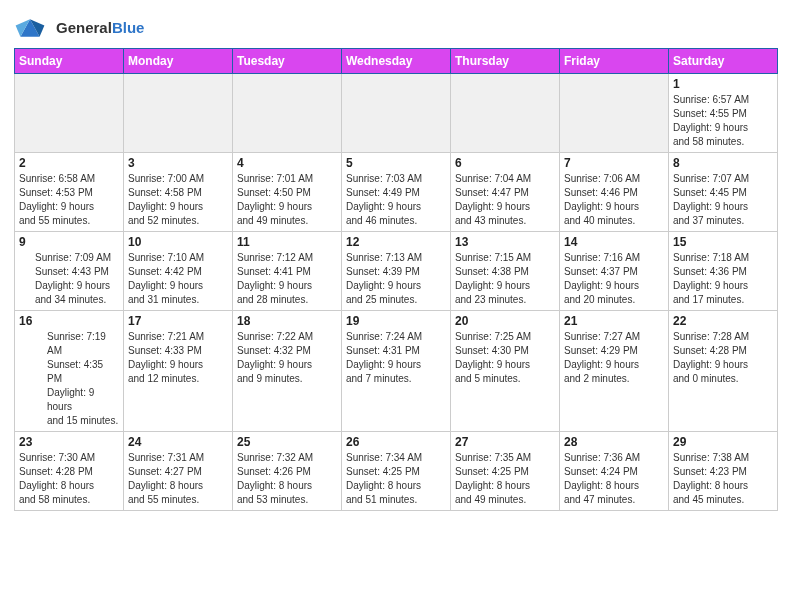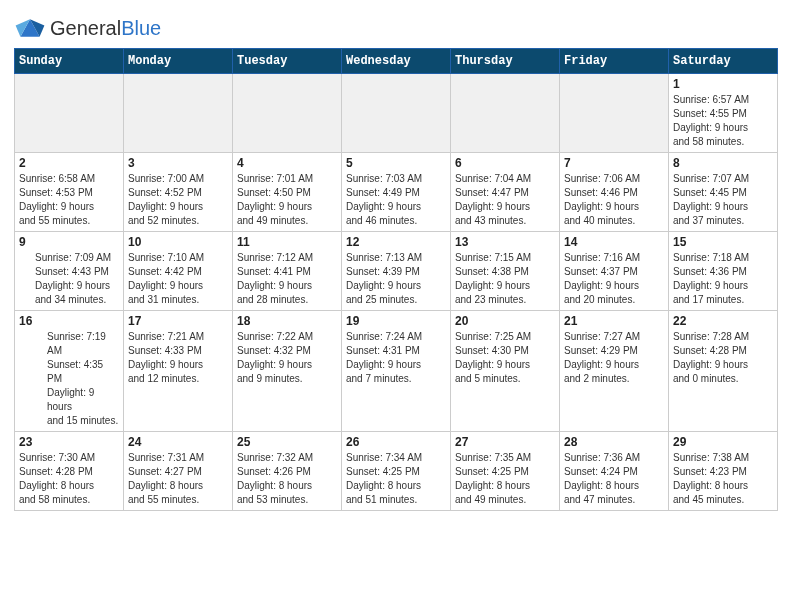--- a/index.html
+++ b/index.html
@@ -44,28 +44,27 @@
     .location {
       font-size: 14px;
       color: #555;
     }
     .calendar {
       width: 100%;
       border-collapse: collapse;
       border: 1px solid #ccc;
     }
     .calendar th {
-      background: #0c4a6e;
+      background: #d946ef;
       color: #fff;
       font-size: 12px;
       font-weight: bold;
       padding: 5px 4px;
       text-align: left;
       border: 1px solid #2060aa;
-      font-family: Liberation Mono, monospace;
     }
     .calendar td {
       border: 1px solid #ccc;
       vertical-align: top;
       padding: 3px 4px;
       width: calc(100% / 7);
       background: #fff;
       min-height: 70px;
     }
     .calendar td.gray {
@@ -92,21 +91,21 @@
 
 <div class="page">
   <div class="header">
     <div class="logo">
       <svg class="logo-icon" viewBox="0 0 40 34" xmlns="http://www.w3.org/2000/svg">
         <polygon points="8,28 20,6 32,28" fill="#2e75c8"></polygon>
         <polygon points="20,6 32,28 38,14" fill="#1a5fa0"></polygon>
         <polygon points="8,28 2,14 20,6" fill="#5aaae0"></polygon>
       </svg>
       <div>
-        <div style="font-size:20px;font-weight:normal;color:#333;line-height:1.1;">General<span style="color:#2e75c8;">Blue</span></div>
+        <div style="font-size:15px;font-weight:bold;color:#333;line-height:1.1;margin-left:6px;">General<span style="color:#2e75c8;">Blue</span></div>
       </div>
     </div>
     <div class="title-block">
       <div class="month-title"></div>
       <div class="location"></div>
     </div>
   </div>
 
   <table class="calendar">
     <thead>
@@ -140,21 +139,21 @@
           <td>
             <span class="day-num">2</span>
             <div class="day-info" style="white-space: pre-line;">Sunrise: 6:58 AM
 Sunset: 4:53 PM
 Daylight: 9 hours
 and 55 minutes.</div>
           </td>
           <td>
             <span class="day-num">3</span>
             <div class="day-info" style="white-space: pre-line;">Sunrise: 7:00 AM
-Sunset: 4:52 PM
+Sunset: 4:58 PM
 Daylight: 9 hours
 and 52 minutes.</div>
           </td>
           <td>
             <span class="day-num">4</span>
             <div class="day-info" style="white-space: pre-line;">Sunrise: 7:01 AM
 Sunset: 4:50 PM
 Daylight: 9 hours
 and 49 minutes.</div>
           </td>

